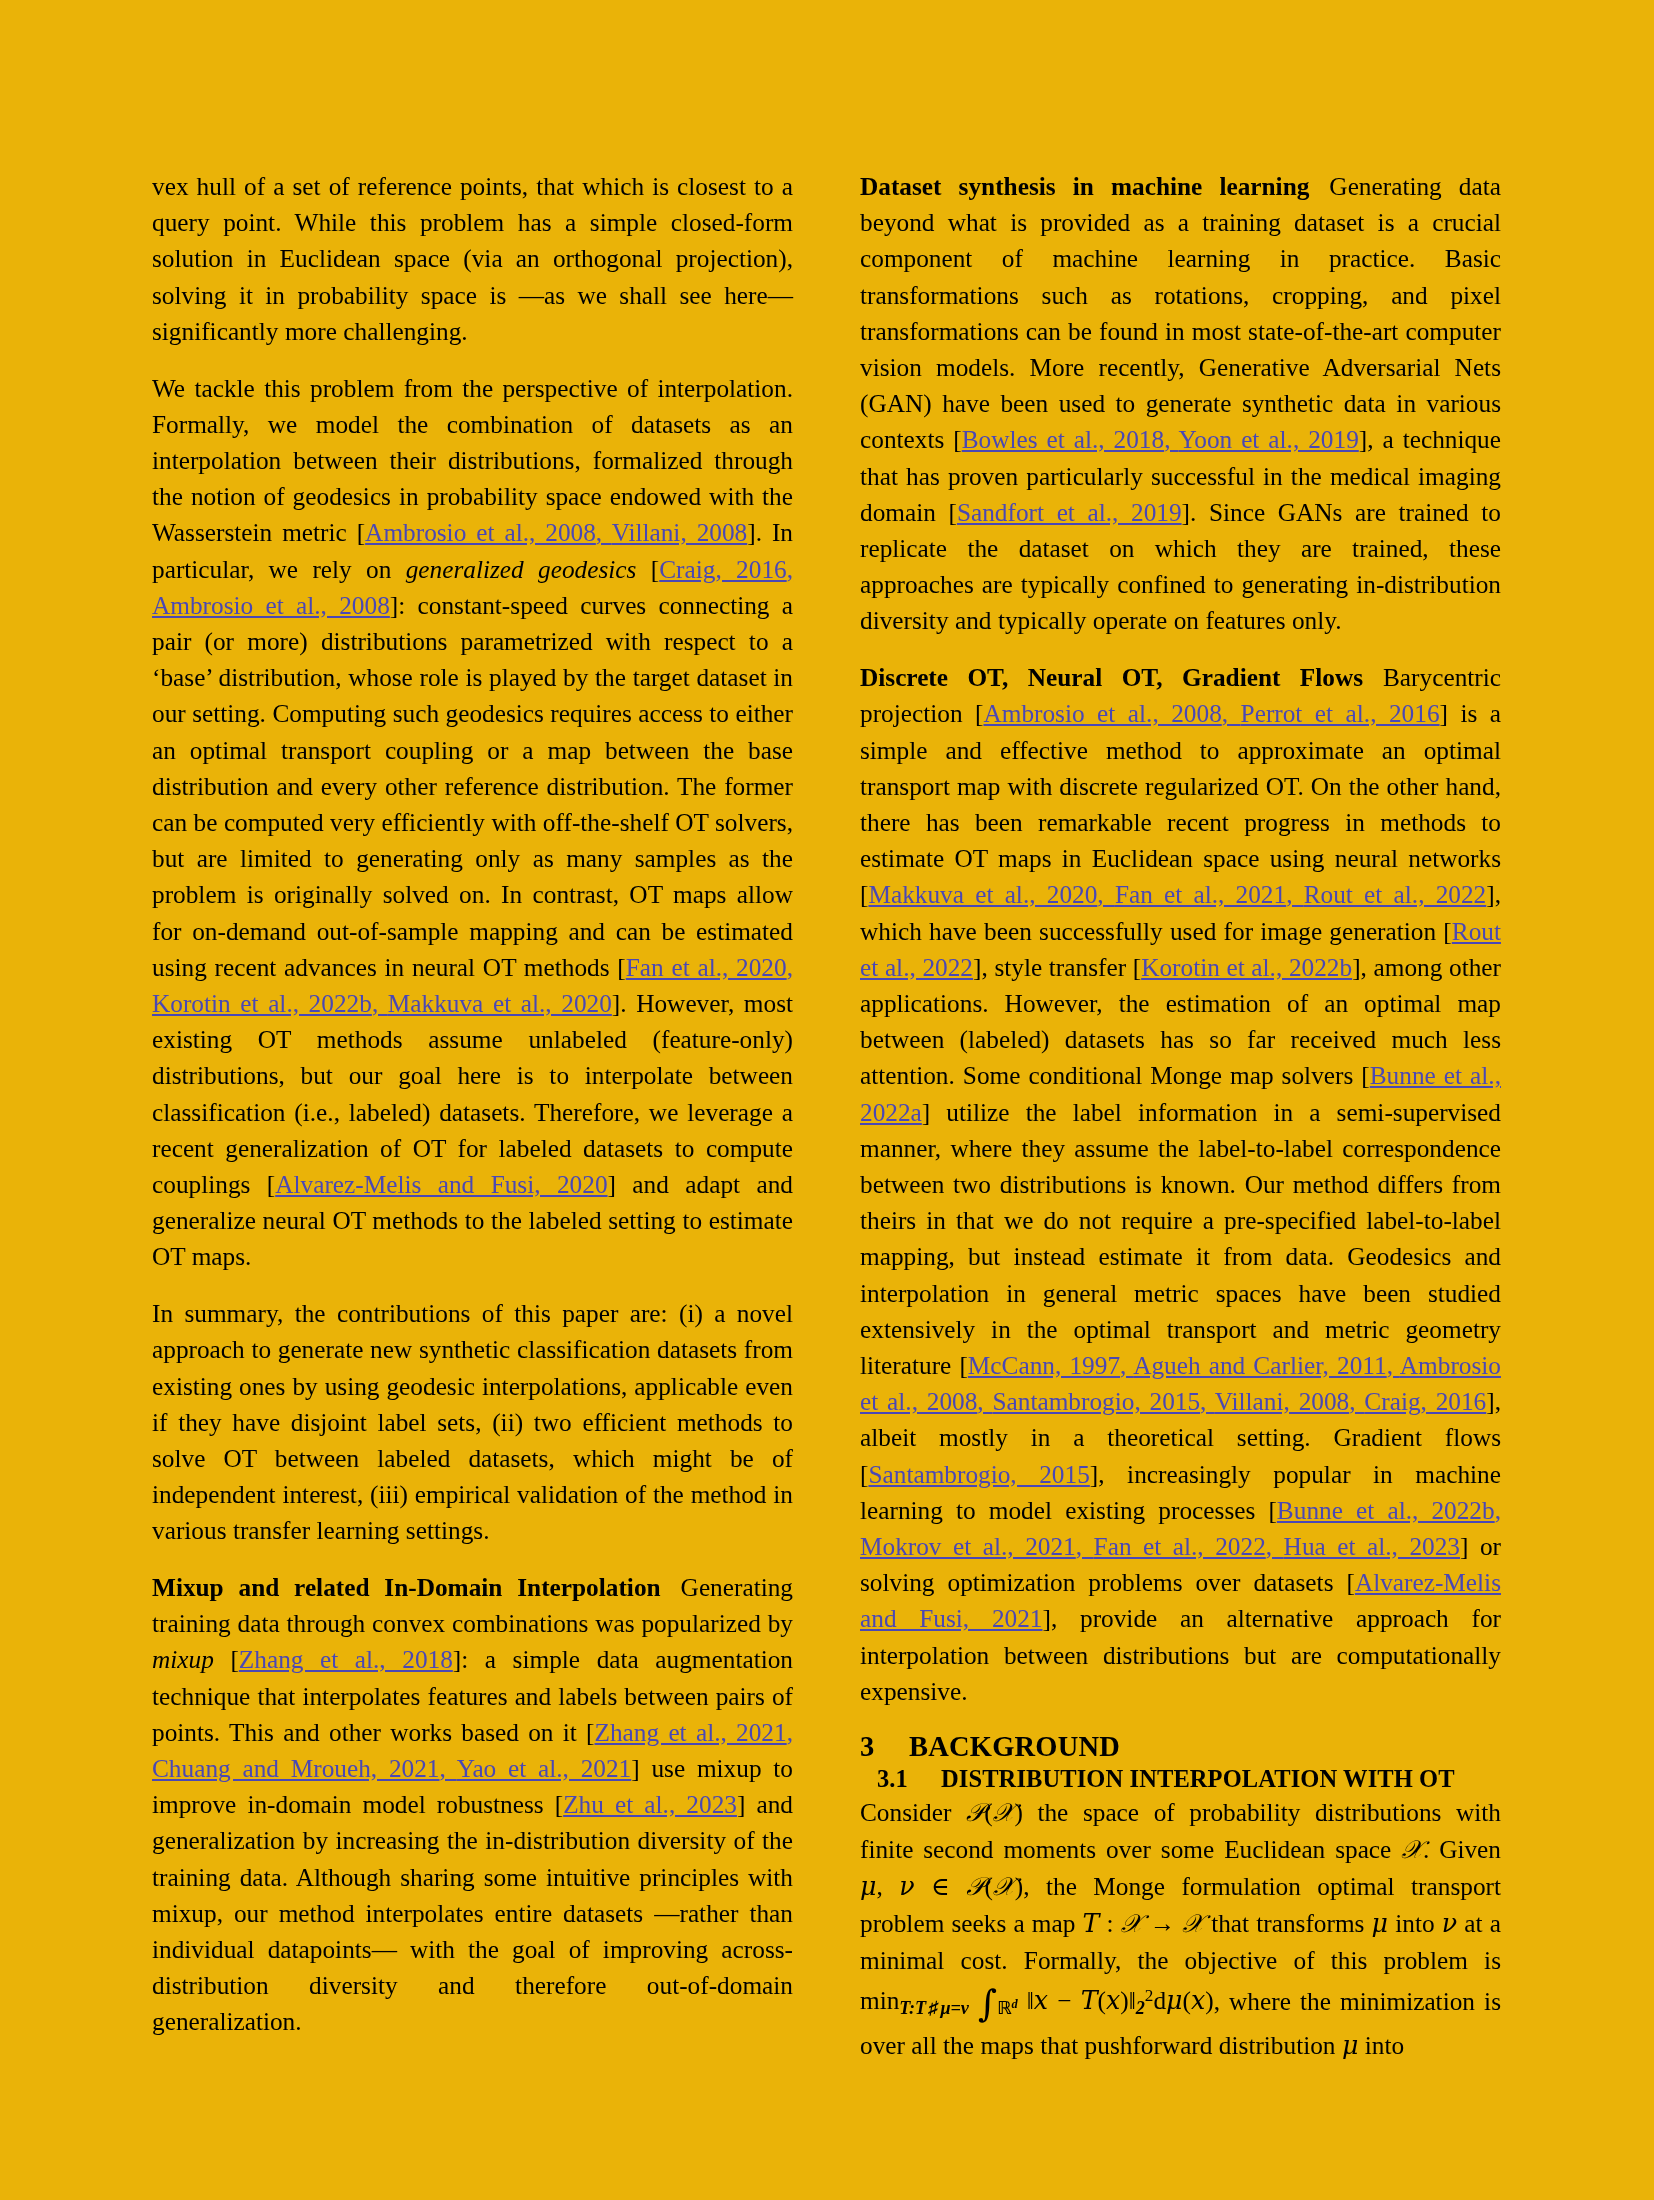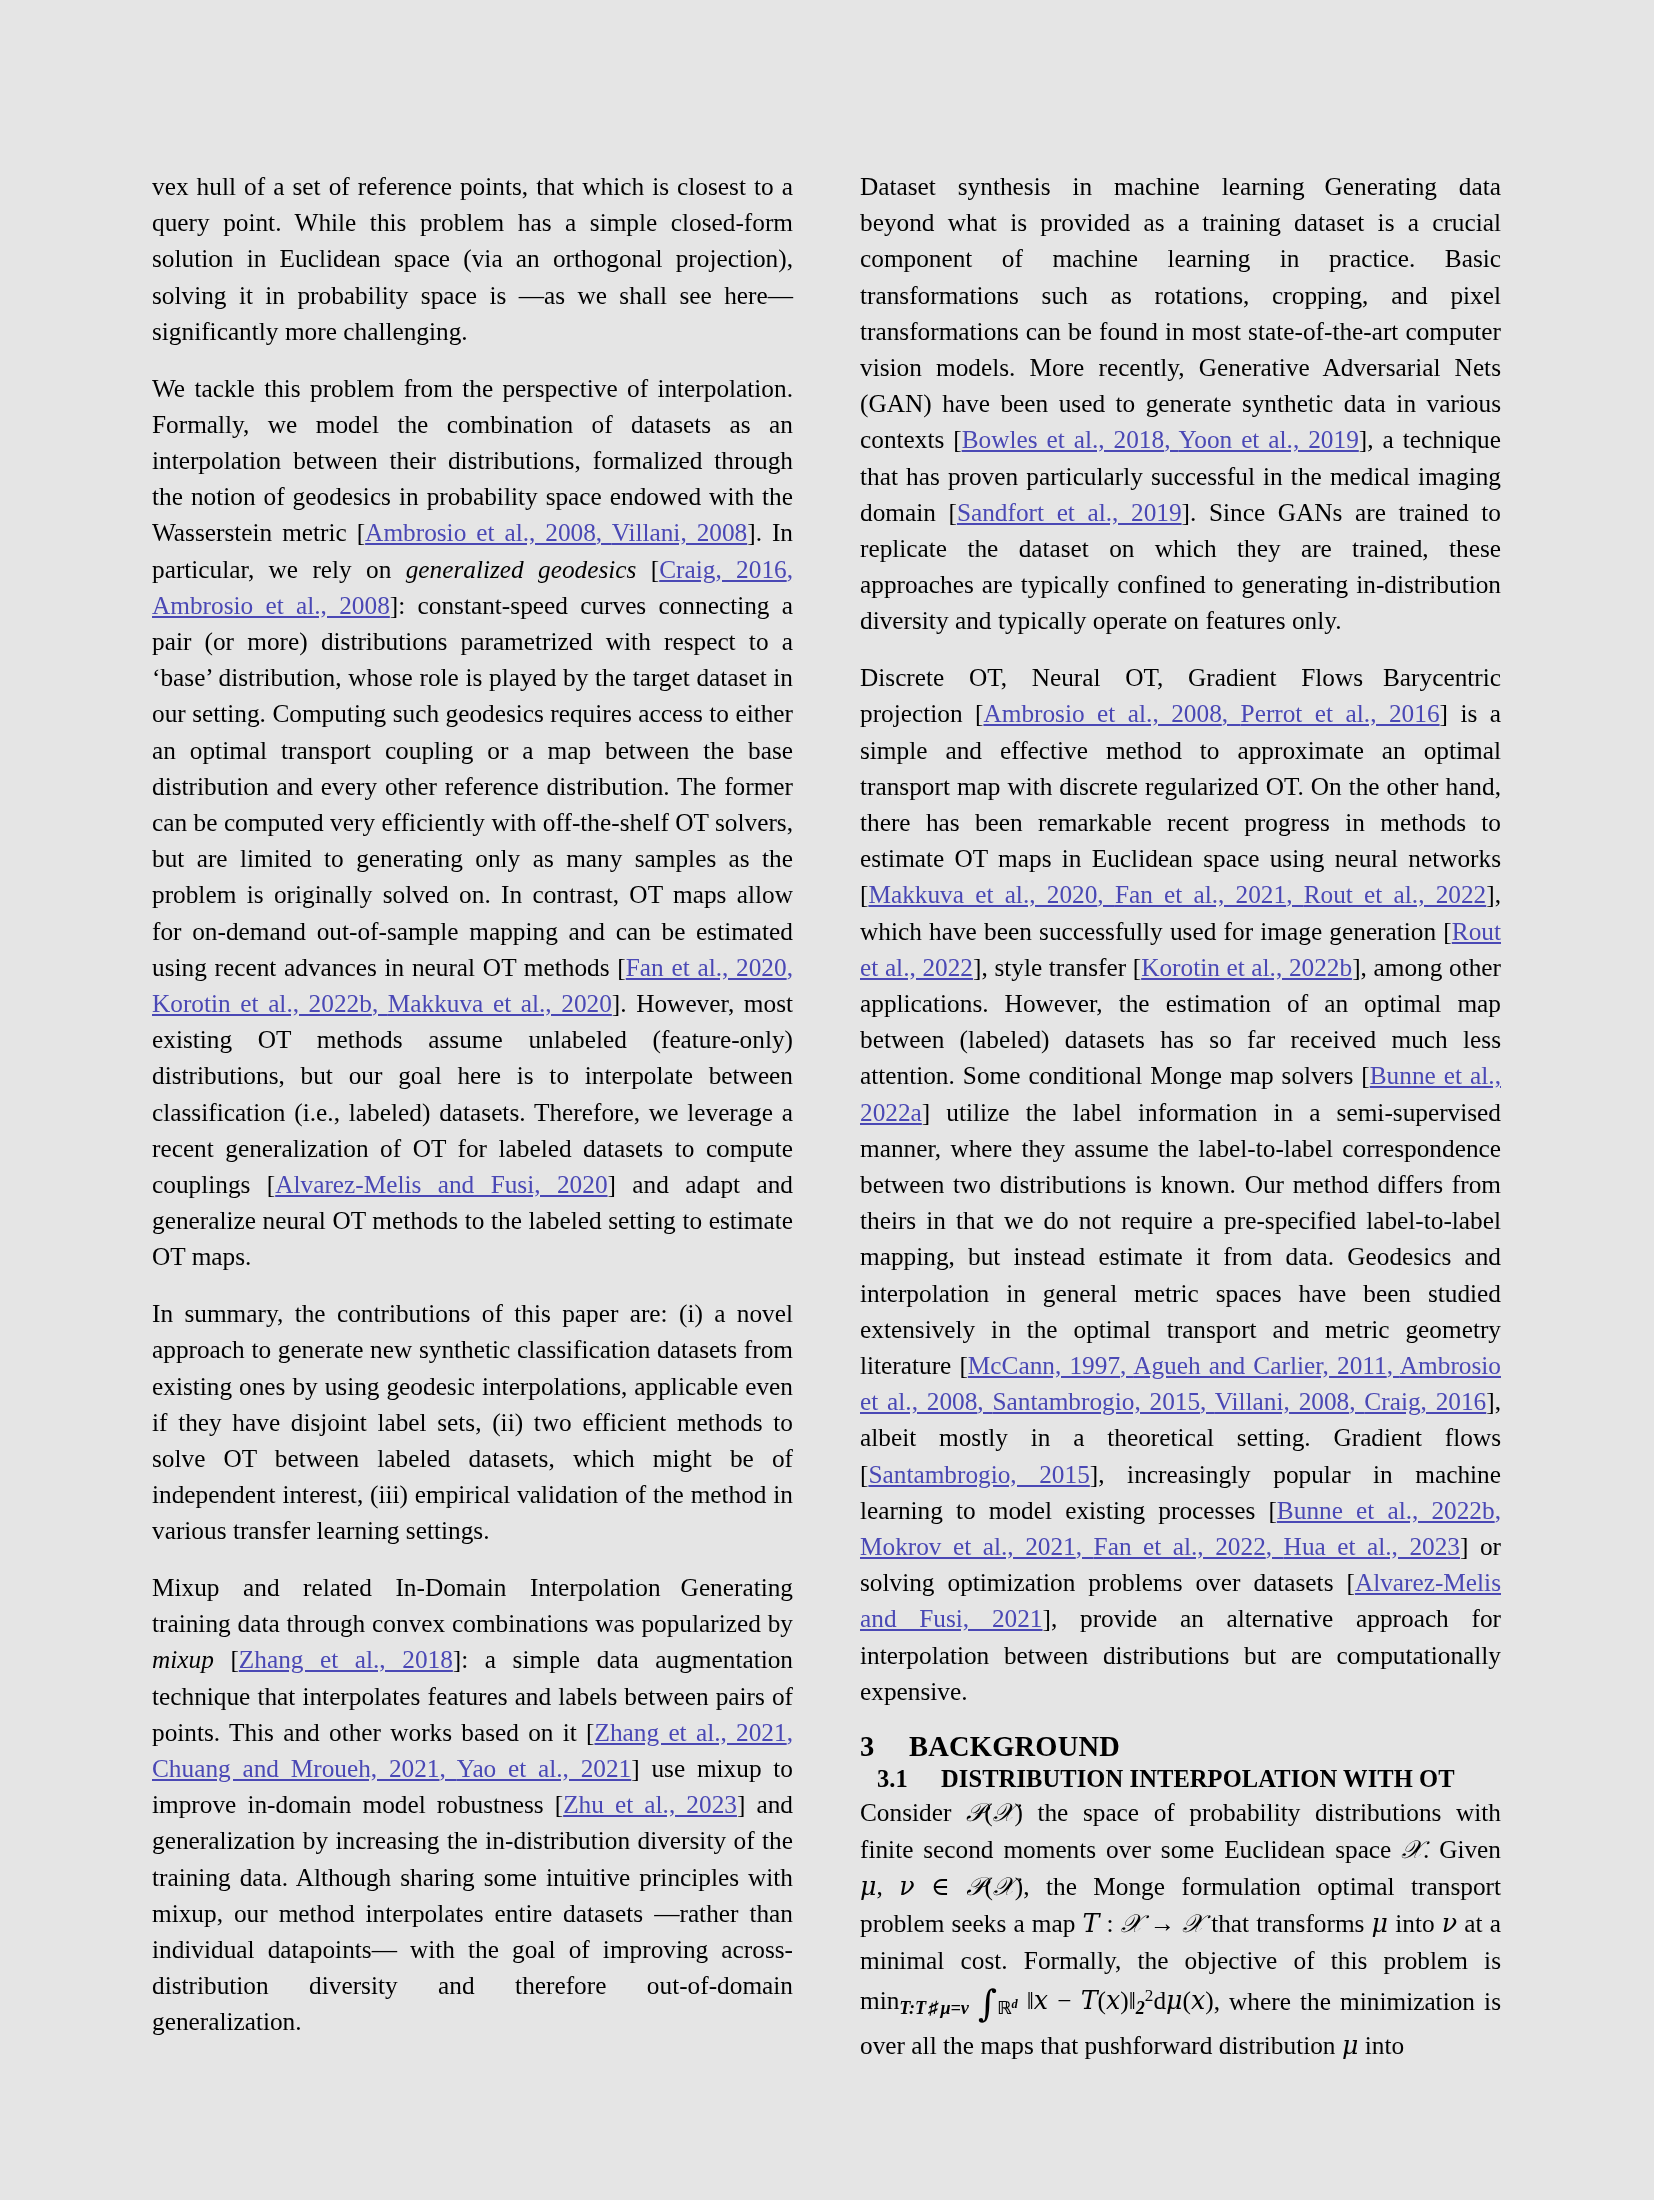--- a/index.html
+++ b/index.html
@@ -12,21 +12,21 @@
     width: 1654px;
     height: 2200px;
     font-family: "Liberation Serif", "DejaVu Serif", serif;
     color: #000000;
     -webkit-font-smoothing: antialiased;
   }
   .page {
     position: relative;
     width: 1654px;
     height: 2200px;
-    background: #e5e5e5;
+    background: #eab308;
     overflow: hidden;
   }
   .columns {
     position: absolute;
     left: 152px;
     top: 168px;
     width: 1350px;
     display: flex;
     flex-direction: row;
     gap: 67px;
@@ -44,21 +44,21 @@
     word-spacing: 0.1px;
   }
   p.para:last-child {
     margin-bottom: 16px;
   }
   .cite {
     color: #4a48b5;
     text-decoration: underline;
   }
   .runin {
-    font-weight: normal;
+    font-weight: bold;
   }
   .runin-gap {
     display: inline-block;
     width: 20px;
   }
   em, .it {
     font-style: italic;
   }
   h2.section {
     font-size: 28.5px;

